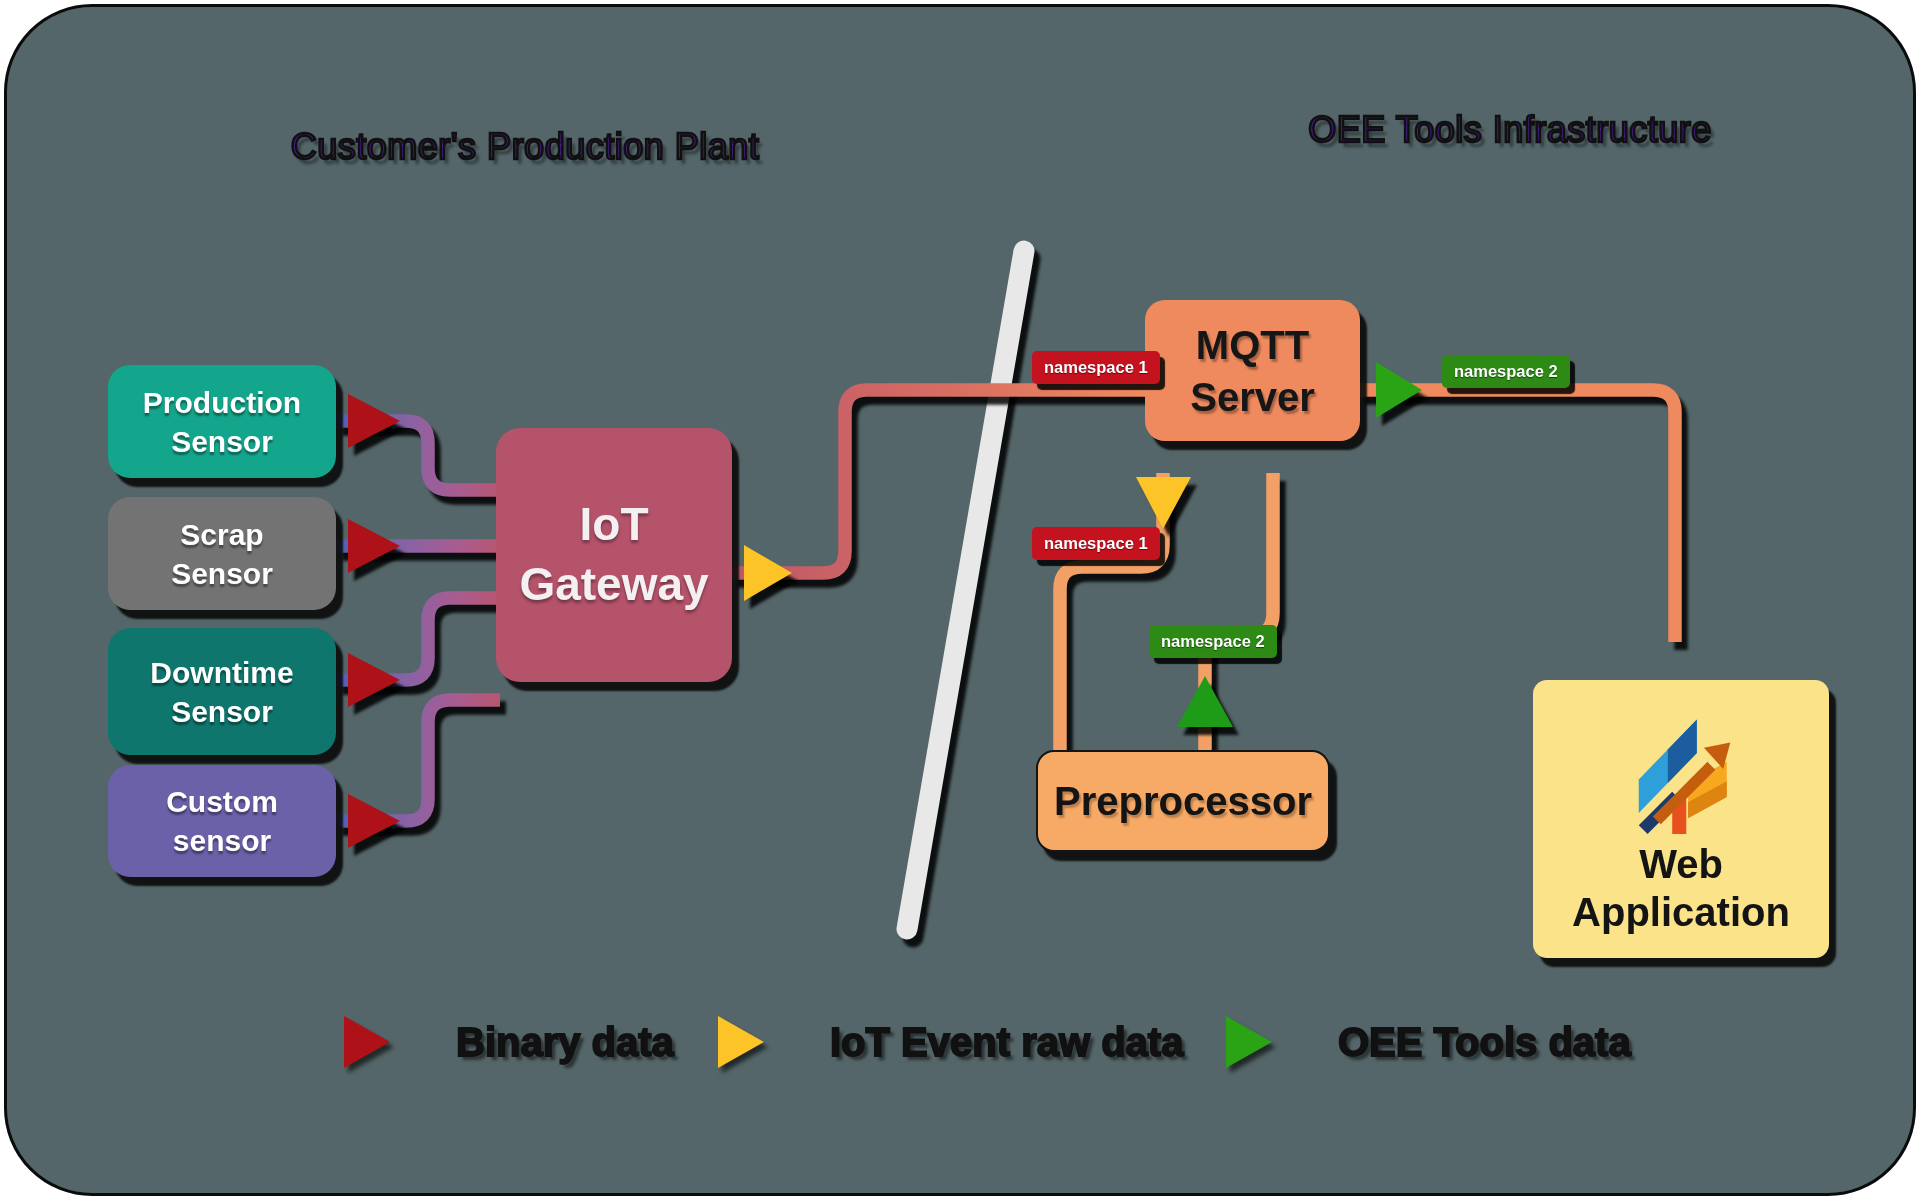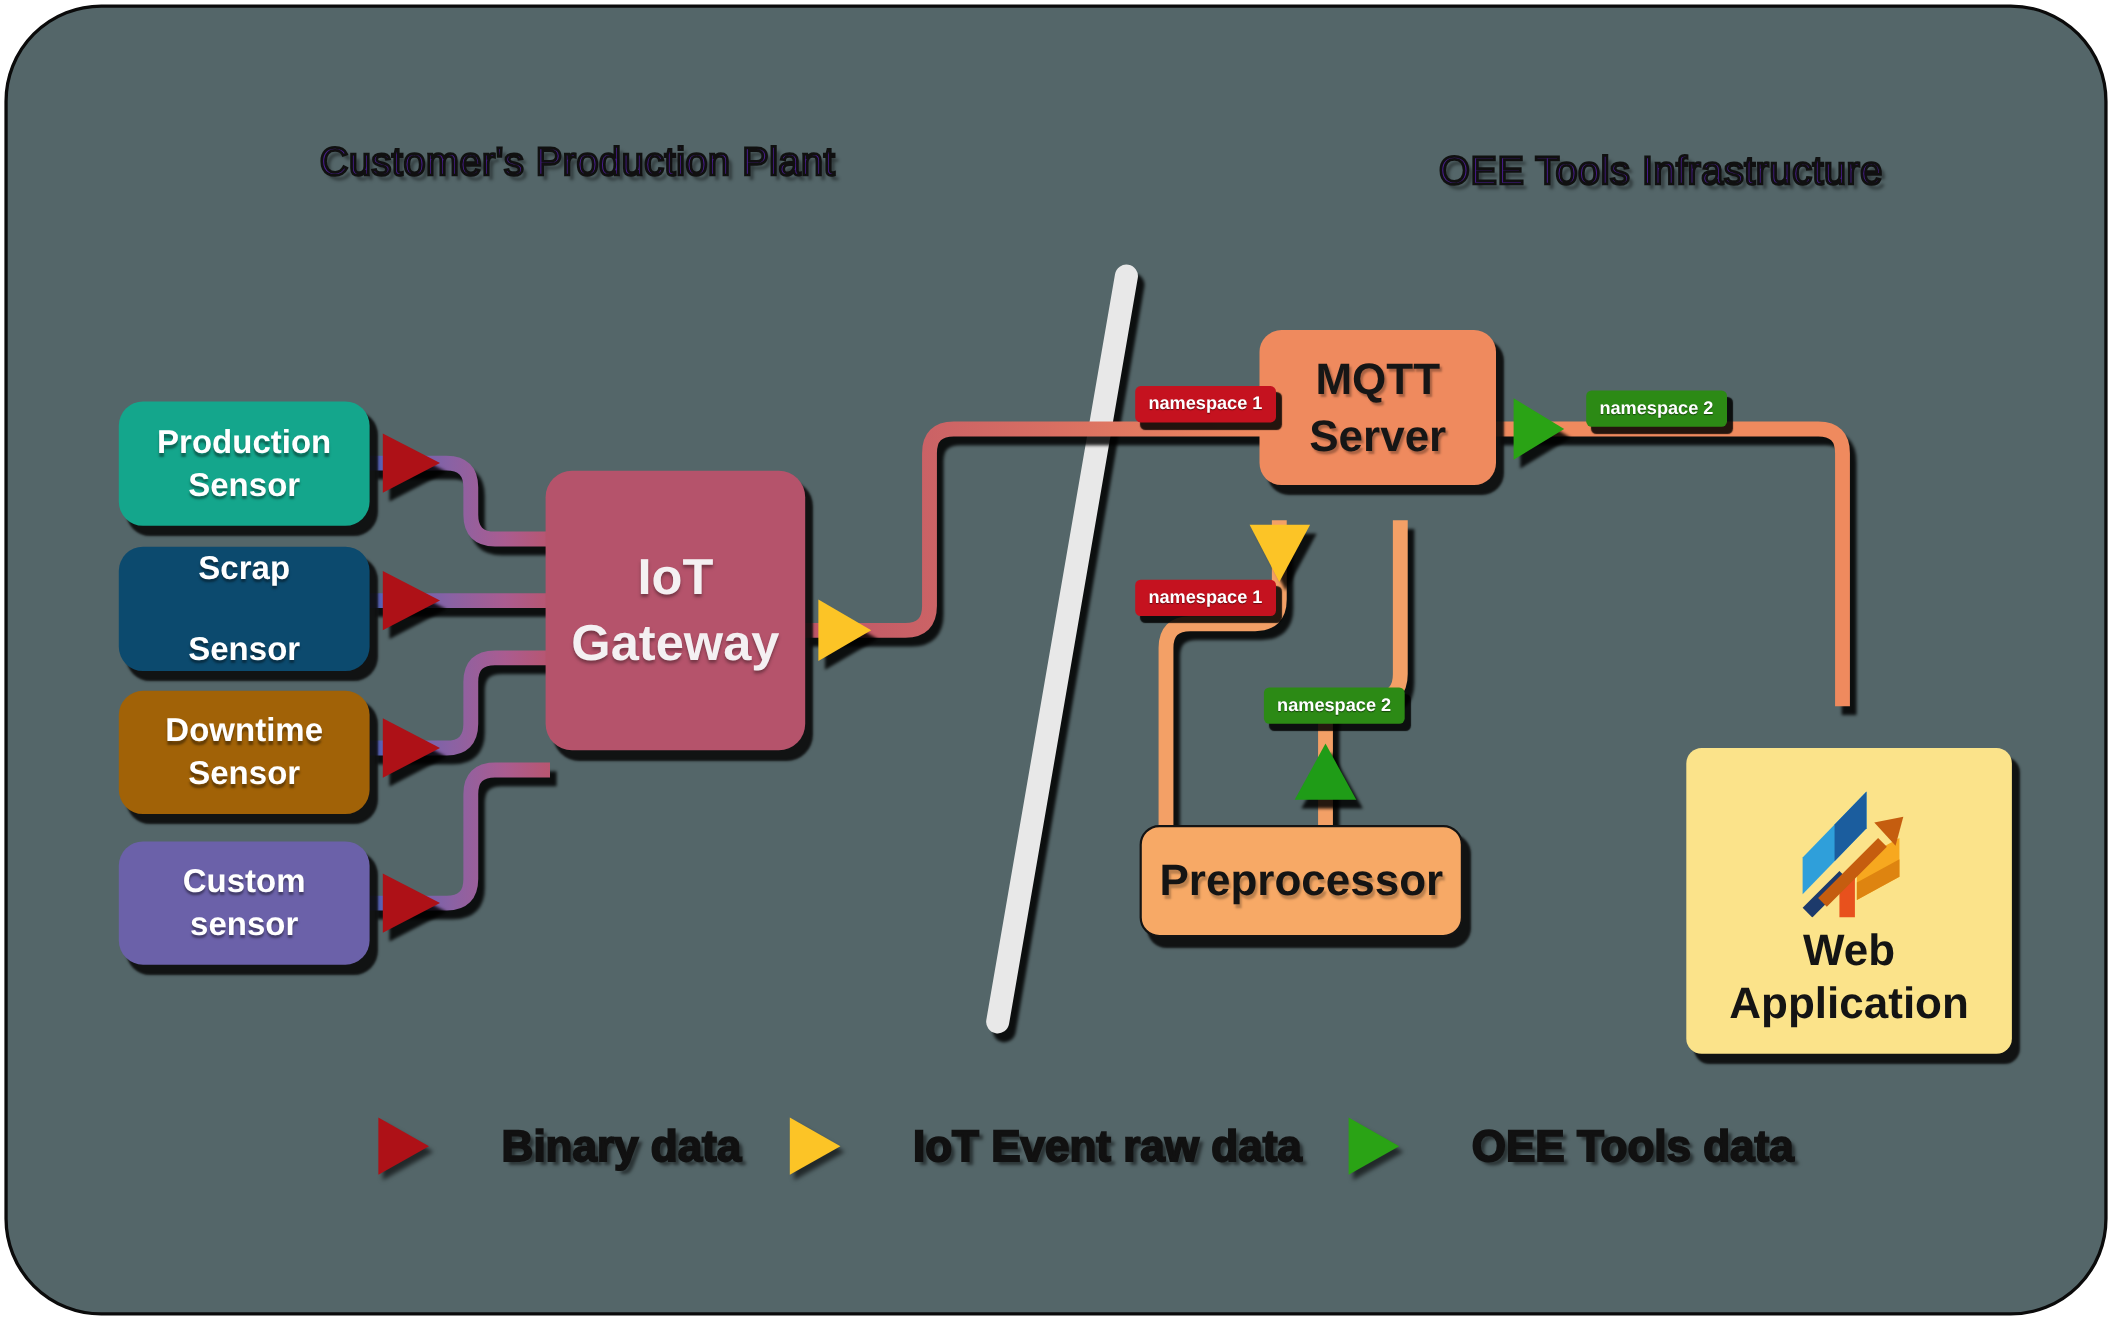--- a/index.html
+++ b/index.html
@@ -74,31 +74,31 @@
       <polygon fill="#ae1117" points="348,653 400,680 348,707"></polygon>
       <polygon fill="#ae1117" points="348,794 400,821 348,848"></polygon>
       <polygon fill="#fcc426" points="744,545 792,573 744,601"></polygon>
       <polygon fill="#2aa315" points="1376,362 1422,390 1376,418"></polygon>
       <polygon fill="#fcc426" points="1136,477 1191,477 1163,529"></polygon>
       <polygon fill="#1f9c17" points="1177,727 1233,727 1205,676"></polygon>
     </g>
   </svg>
 
   <div class="title" style="left:130px;top:126px;width:790px;">Customer's Production Plant</div>
-  <div class="title" style="left:1130px;top:134px;width:760px;text-align:center;">OEE Tools Infrastructure</div>
+  <div class="title" style="left:1130px;top:109px;width:760px;text-align:center;">OEE Tools Infrastructure</div>
 
   <div class="node sensor" style="top: 365px; height: 113px; background: rgb(20, 166, 140);">
     <span>Production</span>
     <span>Sensor</span>
   </div>
-  <div class="node sensor" style="top: 497px; height: 113px; background: #0c4a6e; justify-content: space-between;">
+  <div class="node sensor" style="top: 497px; height: 113px; background: #737373;">
     <span>Scrap</span>
     <span>Sensor</span>
   </div>
-  <div class="node sensor" style="top: 628px; height: 112px; background: #a16207;">
+  <div class="node sensor" style="top: 628px; height: 127px; background: #0f766e;">
     <span>Downtime</span>
     <span>Sensor</span>
   </div>
   <div class="node sensor" style="top: 765px; height: 112px; background: rgb(107, 97, 169);">
     <span>Custom</span>
     <span>sensor</span>
   </div>
 
   <div class="node gateway" style="background: rgb(181, 83, 107);">
     <span>IoT</span>

